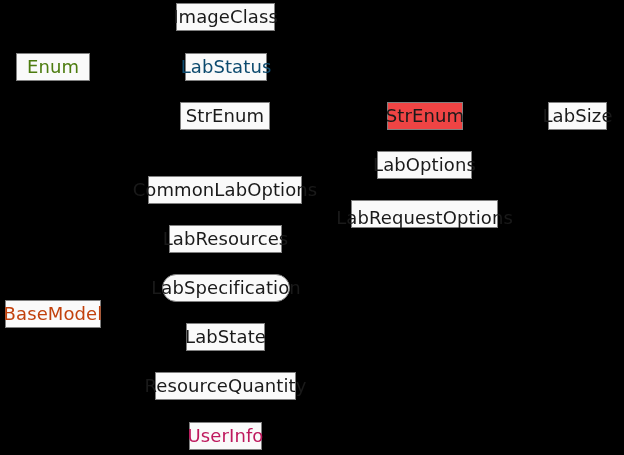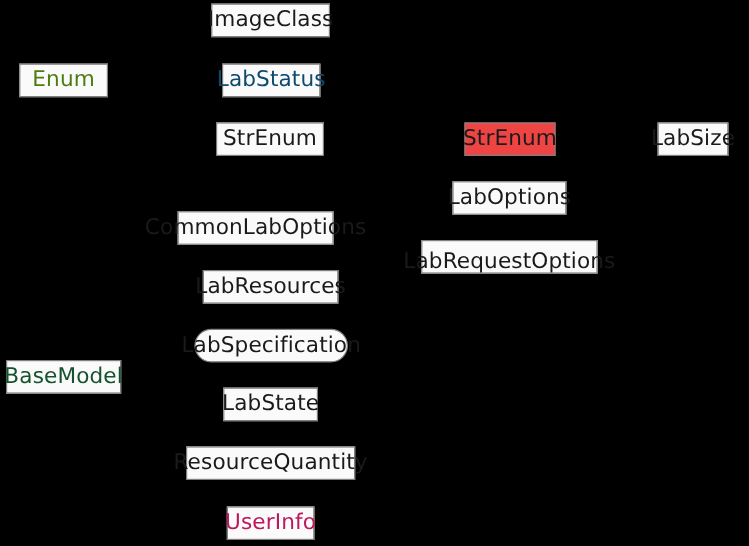--- a/index.html
+++ b/index.html
@@ -103,33 +103,33 @@
       </div>
       <div class="class-node" style="left: 387px; top: 102px; width: 76px; height: 28px; background: #ef4444; border-color: rgb(128, 128, 128); color: rgb(26, 26, 26);">
         <span class="class-node-label">StrEnum</span>
       </div>
       <div class="class-node" style="left: 548px; top: 102px; width: 59px; height: 28px; background: rgb(250, 250, 250); border-color: rgb(128, 128, 128); color: rgb(26, 26, 26);">
         <span class="class-node-label">LabSize</span>
       </div>
       <div class="class-node" style="left: 377px; top: 151px; width: 95px; height: 28px; background: rgb(250, 250, 250); border-color: rgb(128, 128, 128); color: rgb(26, 26, 26);">
         <span class="class-node-label">LabOptions</span>
       </div>
-      <div class="class-node" style="left: 148px; top: 176px; width: 130px; height: 28px; background: rgb(250, 250, 250); border-color: rgb(128, 128, 128); color: rgb(26, 26, 26);">
+      <div class="class-node" style="left: 148px; top: 176px; width: 154px; height: 28px; background: rgb(250, 250, 250); border-color: rgb(128, 128, 128); color: rgb(26, 26, 26);">
         <span class="class-node-label">CommonLabOptions</span>
       </div>
       <div class="class-node" style="left: 351px; top: 200px; width: 147px; height: 28px; background: rgb(250, 250, 250); border-color: rgb(128, 128, 128); color: rgb(26, 26, 26); align-items: flex-end;">
         <span class="class-node-label">LabRequestOptions</span>
       </div>
       <div class="class-node" style="left: 169px; top: 225px; width: 113px; height: 28px; background: rgb(250, 250, 250); border-color: rgb(128, 128, 128); color: rgb(26, 26, 26);">
         <span class="class-node-label">LabResources</span>
       </div>
       <div class="class-node" style="left: 162px; top: 274px; width: 128px; height: 28px; background: rgb(250, 250, 250); border-color: rgb(128, 128, 128); color: rgb(26, 26, 26); border-radius: 14px;">
         <span class="class-node-label">LabSpecification</span>
       </div>
-      <div class="class-node" style="left: 5px; top: 300px; width: 96px; height: 28px; background: rgb(250, 250, 250); border-color: rgb(128, 128, 128); color: #14532d;">
+      <div class="class-node" style="left: 5px; top: 300px; width: 96px; height: 28px; background: rgb(250, 250, 250); border-color: rgb(128, 128, 128); color: #c2410c;">
         <span class="class-node-label">BaseModel</span>
       </div>
       <div class="class-node" style="left: 186px; top: 323px; width: 79px; height: 28px; background: rgb(250, 250, 250); border-color: rgb(128, 128, 128); color: rgb(26, 26, 26); align-items: center;">
         <span class="class-node-label">LabState</span>
       </div>
       <div class="class-node" style="left: 155px; top: 372px; width: 141px; height: 28px; background: rgb(250, 250, 250); border-color: rgb(128, 128, 128); color: rgb(26, 26, 26);">
         <span class="class-node-label">ResourceQuantity</span>
       </div>
       <div class="class-node" style="left: 189px; top: 422px; width: 73px; height: 28px; background: rgb(250, 250, 250); border-color: rgb(128, 128, 128); color: #be185d;">
         <span class="class-node-label">UserInfo</span>

